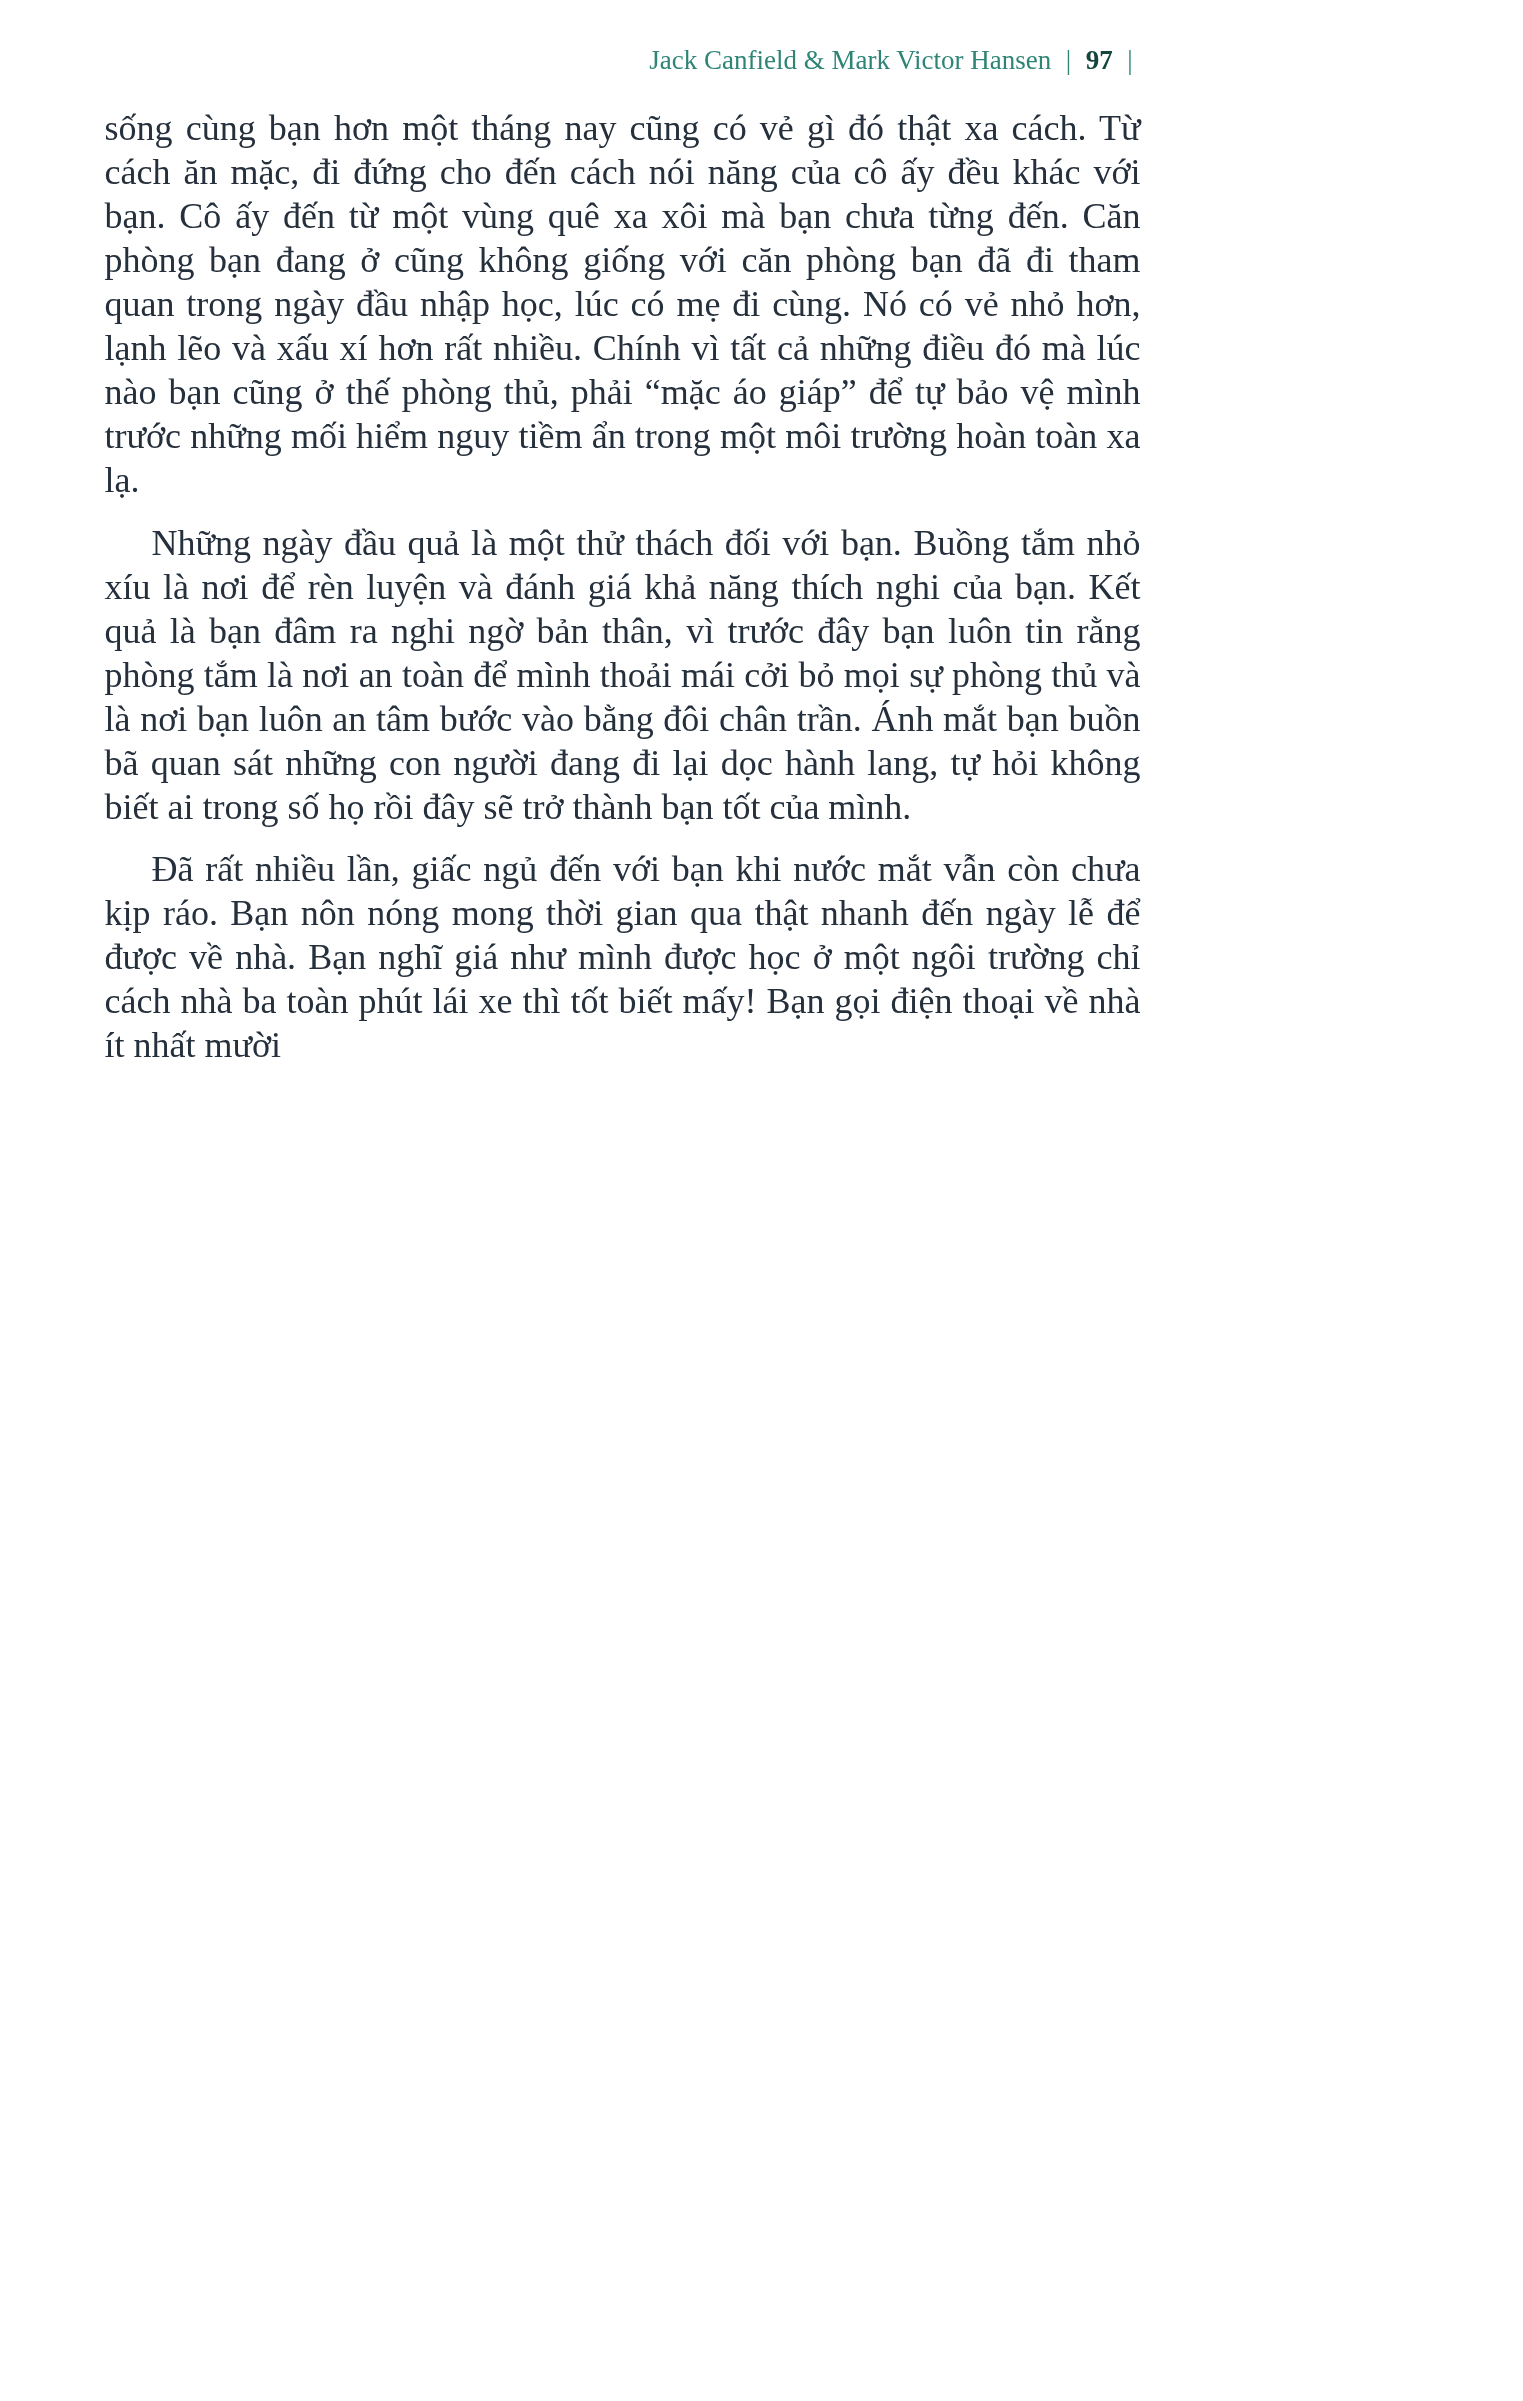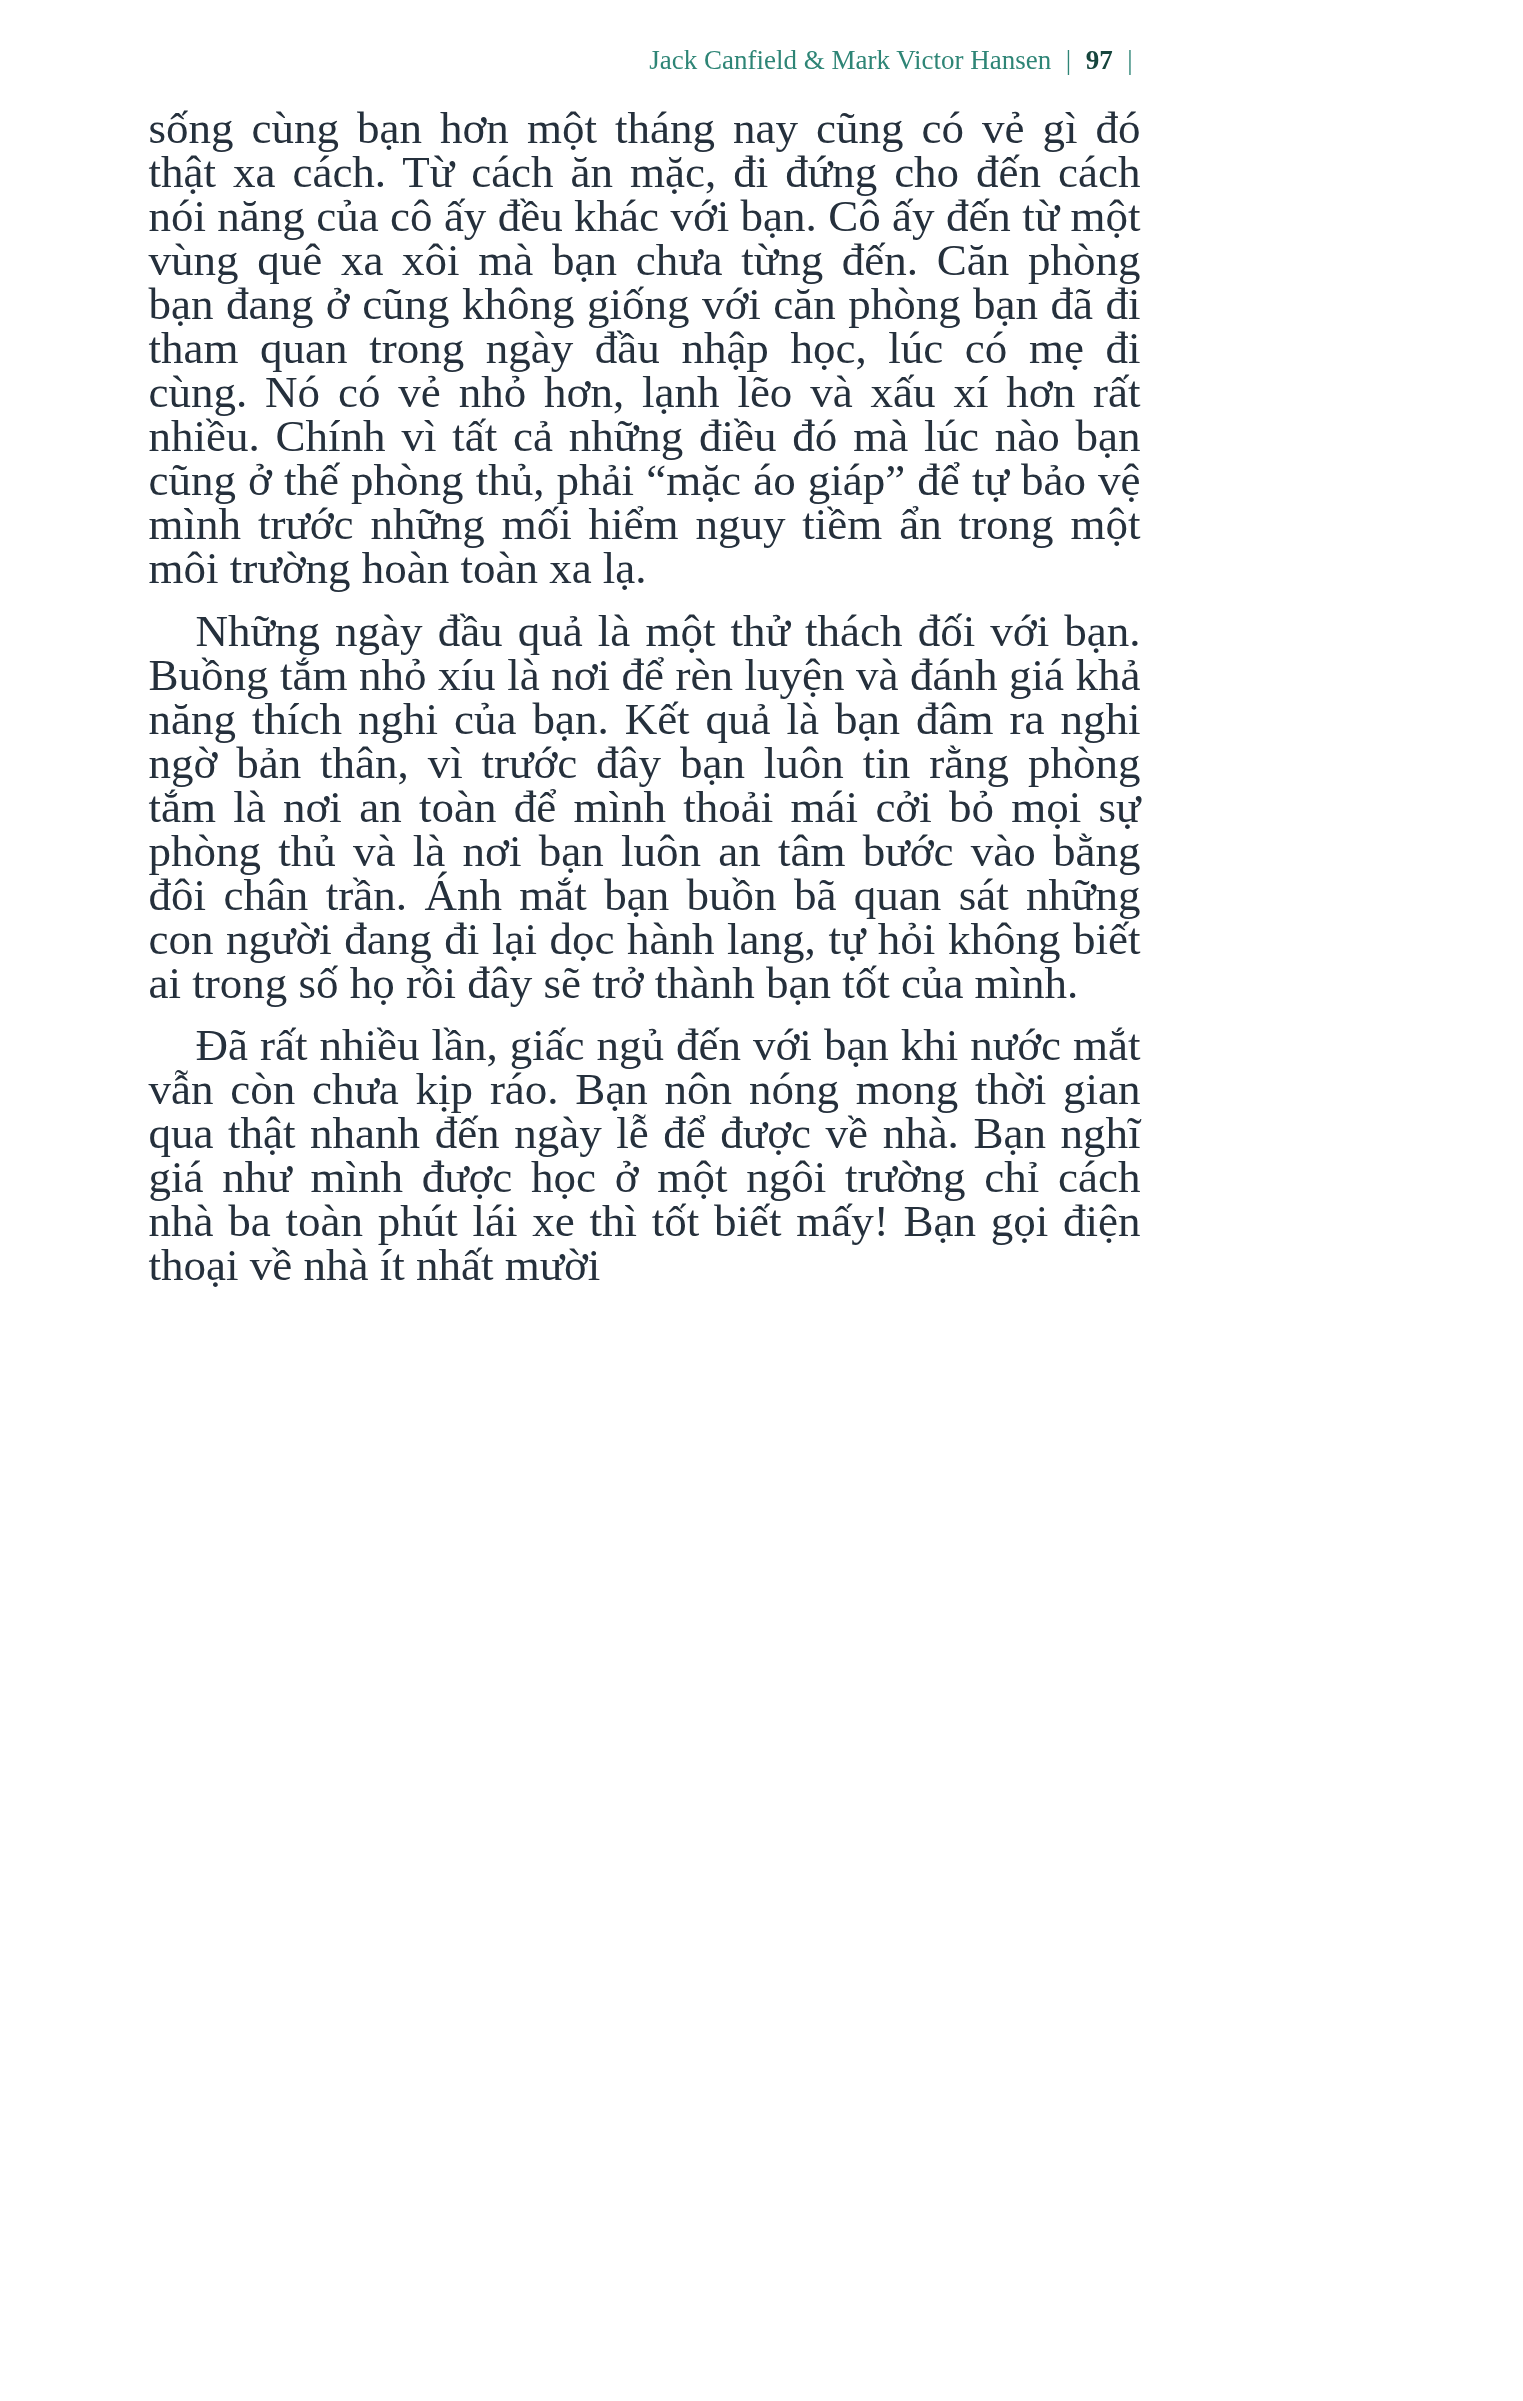--- a/index.html
+++ b/index.html
@@ -39,24 +39,23 @@
     color: #2E8576;
     font-weight: 400;
     margin: 0 7.8px;
   }
   .header .pagenum {
     color: #16453D;
     font-weight: 700;
   }
   .body-text {
     color: #25303C;
-    font-size: 45px;
+    font-size: 36px;
     line-height: 44px;
     text-align: justify;
-    margin-left: 44px;
   }
   p.para {
     margin: 0 0 18.6px 0;
     text-indent: 47px;
   }
   p.para.continued {
     text-indent: 0;
   }
 </style>
 </head>

